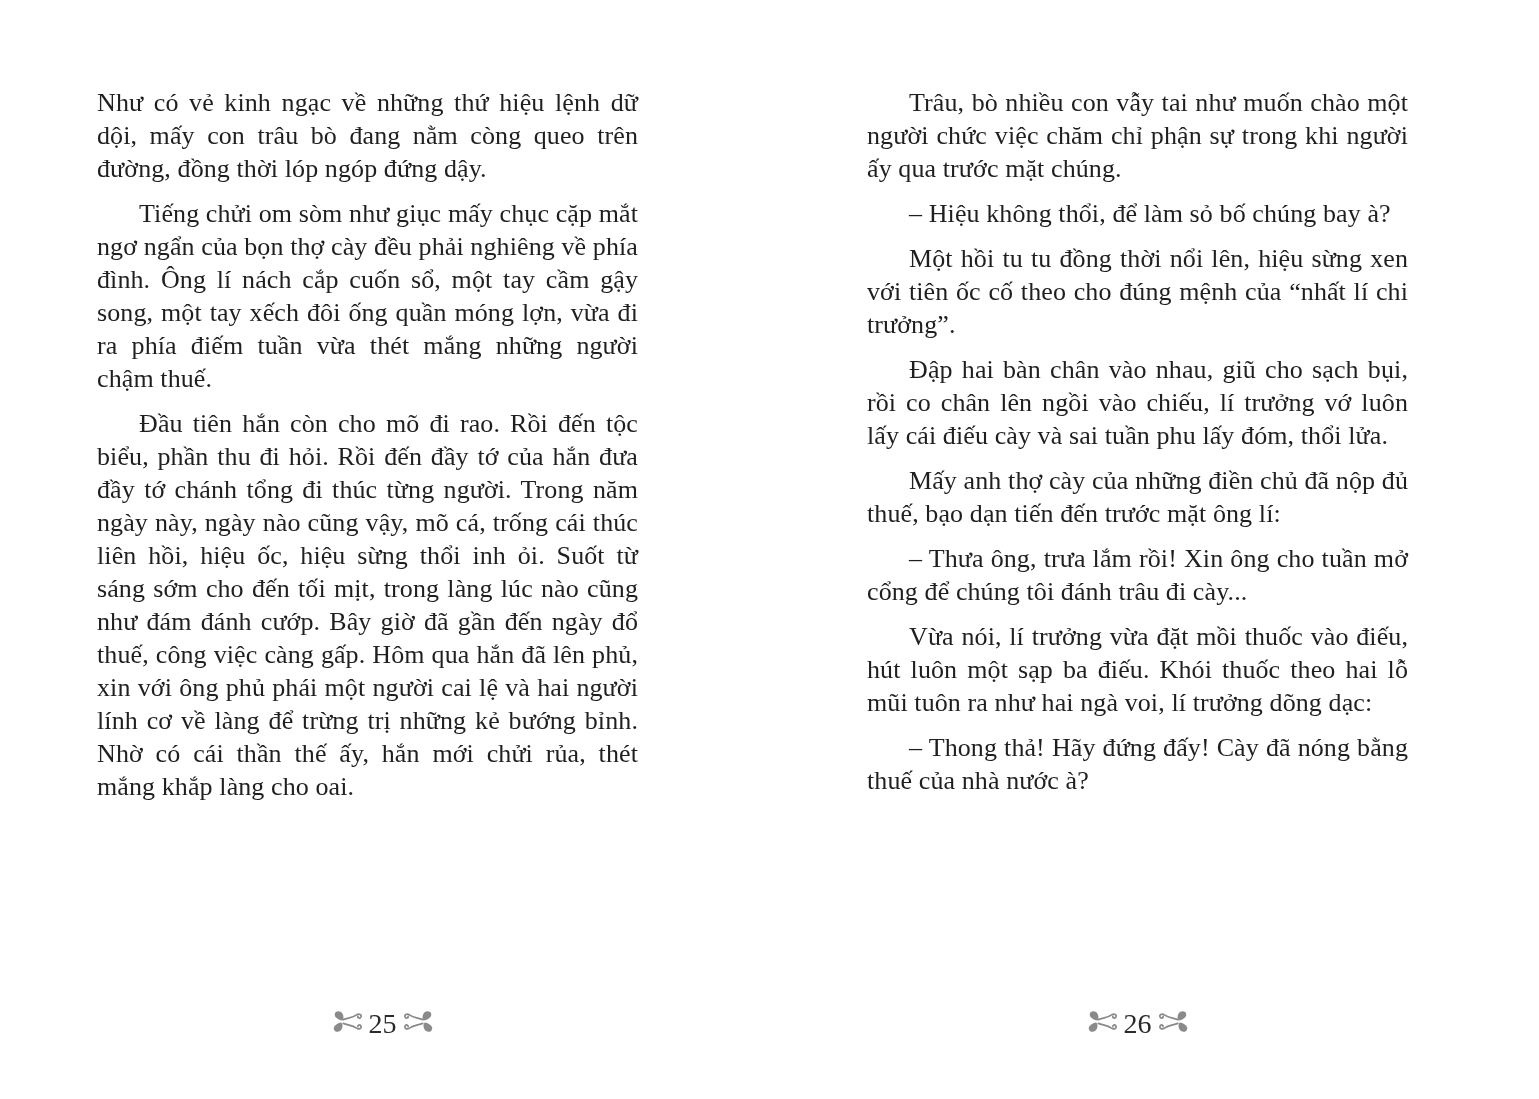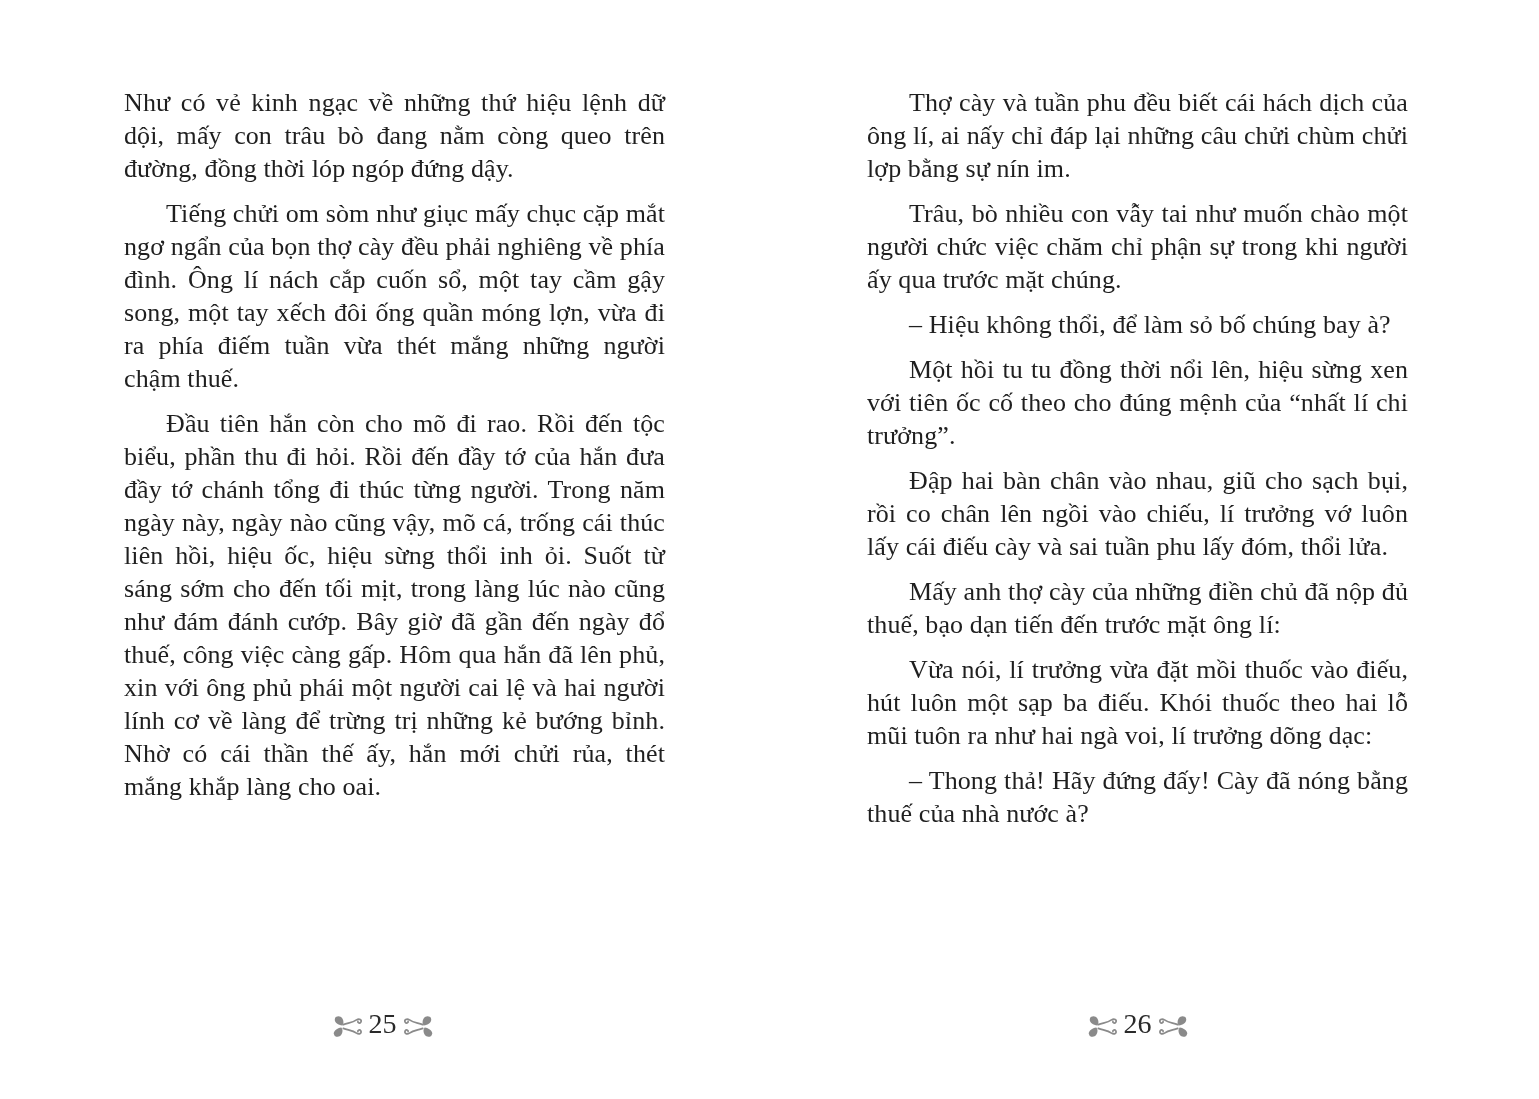--- a/index.html
+++ b/index.html
@@ -10,38 +10,38 @@
     background: #ffffff;
     font-family: "Liberation Serif", "DejaVu Serif", serif;
     color: #1f1f1f;
     overflow: hidden;
   }
   .text-column {
     position: absolute;
     top: 86px;
     width: 541px;
   }
-  #col-left  { left: 124px; }
+  #col-left  { left: 97px; }
   #col-right { left: 867px; }
   p.para {
     margin: 0 0 12px 0;
     font-size: 26px;
     line-height: 33px;
     text-align: justify;
     text-indent: 42px;
     letter-spacing: 0.1px;
   }
   p.para.continued { text-indent: 0; }
   .pagenum-row {
     position: absolute;
     top: 1010px;
     width: 541px;
     display: flex;
     justify-content: center;
-    align-items: flex-end;
+    align-items: flex-start;
     gap: 4px;
   }
   #pn-left  { left: 112px; }
   #pn-right { left: 867px; }
   .pagenum {
     font-size: 28px;
     line-height: 1;
     color: #2a2a2a;
   }
   .fleuron { width: 34px; height: 23px; display: block; }
@@ -50,26 +50,26 @@
 </head>
 <body>
 
 <div class="text-column" id="col-left">
   <p class="para continued">Như có vẻ kinh ngạc về những thứ hiệu lệnh dữ dội, mấy con trâu bò đang nằm còng queo trên đường, đồng thời lóp ngóp đứng dậy.</p>
   <p class="para">Tiếng chửi om sòm như giục mấy chục cặp mắt ngơ ngẩn của bọn thợ cày đều phải nghiêng về phía đình. Ông lí nách cắp cuốn sổ, một tay cầm gậy song, một tay xếch đôi ống quần móng lợn, vừa đi ra phía điếm tuần vừa thét mắng những người chậm thuế.</p>
   <p class="para">Đầu tiên hắn còn cho mõ đi rao. Rồi đến tộc biểu, phần thu đi hỏi. Rồi đến đầy tớ của hắn đưa đầy tớ chánh tổng đi thúc từng người. Trong năm ngày này, ngày nào cũng vậy, mõ cá, trống cái thúc liên hồi, hiệu ốc, hiệu sừng thổi inh ỏi. Suốt từ sáng sớm cho đến tối mịt, trong làng lúc nào cũng như đám đánh cướp. Bây giờ đã gần đến ngày đổ thuế, công việc càng gấp. Hôm qua hắn đã lên phủ, xin với ông phủ phái một người cai lệ và hai người lính cơ về làng để trừng trị những kẻ bướng bỉnh. Nhờ có cái thần thế ấy, hắn mới chửi rủa, thét mắng khắp làng cho oai.</p>
 </div>
 
 <div class="text-column" id="col-right">
-  <p class="para">Thợ cày và tuần phu đều biết cái hách dịch của ông lí, ai nấy chỉ đáp lại những câu chửi chùm chửi lợp bằng sự nín im.</p>
   <p class="para">Trâu, bò nhiều con vẫy tai như muốn chào một người chức việc chăm chỉ phận sự trong khi người ấy qua trước mặt chúng.</p>
   <p class="para">– Hiệu không thổi, để làm sỏ bố chúng bay à?</p>
   <p class="para">Một hồi tu tu đồng thời nổi lên, hiệu sừng xen với tiên ốc cố theo cho đúng mệnh của “nhất lí chi trưởng”.</p>
   <p class="para">Đập hai bàn chân vào nhau, giũ cho sạch bụi, rồi co chân lên ngồi vào chiếu, lí trưởng vớ luôn lấy cái điếu cày và sai tuần phu lấy đóm, thổi lửa.</p>
   <p class="para">Mấy anh thợ cày của những điền chủ đã nộp đủ thuế, bạo dạn tiến đến trước mặt ông lí:</p>
+  <p class="para">– Thưa ông, trưa lắm rồi! Xin ông cho tuần mở cổng để chúng tôi đánh trâu đi cày...</p>
   <p class="para">Vừa nói, lí trưởng vừa đặt mồi thuốc vào điếu, hút luôn một sạp ba điếu. Khói thuốc theo hai lỗ mũi tuôn ra như hai ngà voi, lí trưởng dõng dạc:</p>
   <p class="para">– Thong thả! Hãy đứng đấy! Cày đã nóng bằng thuế của nhà nước à?</p>
 </div>
 
 <div class="pagenum-row" id="pn-left">
   <svg class="fleuron" viewBox="0 0 36 24" aria-hidden="true">
     <g fill="#8a8a8a">
       <path d="M12 11 C6 10 2 6 5 2 C10 -1 14 4 13 9 Z"></path>
       <path d="M11 13 C5 14 1 18 4 22 C9 25 13 20 12 15 Z"></path>
     </g>

